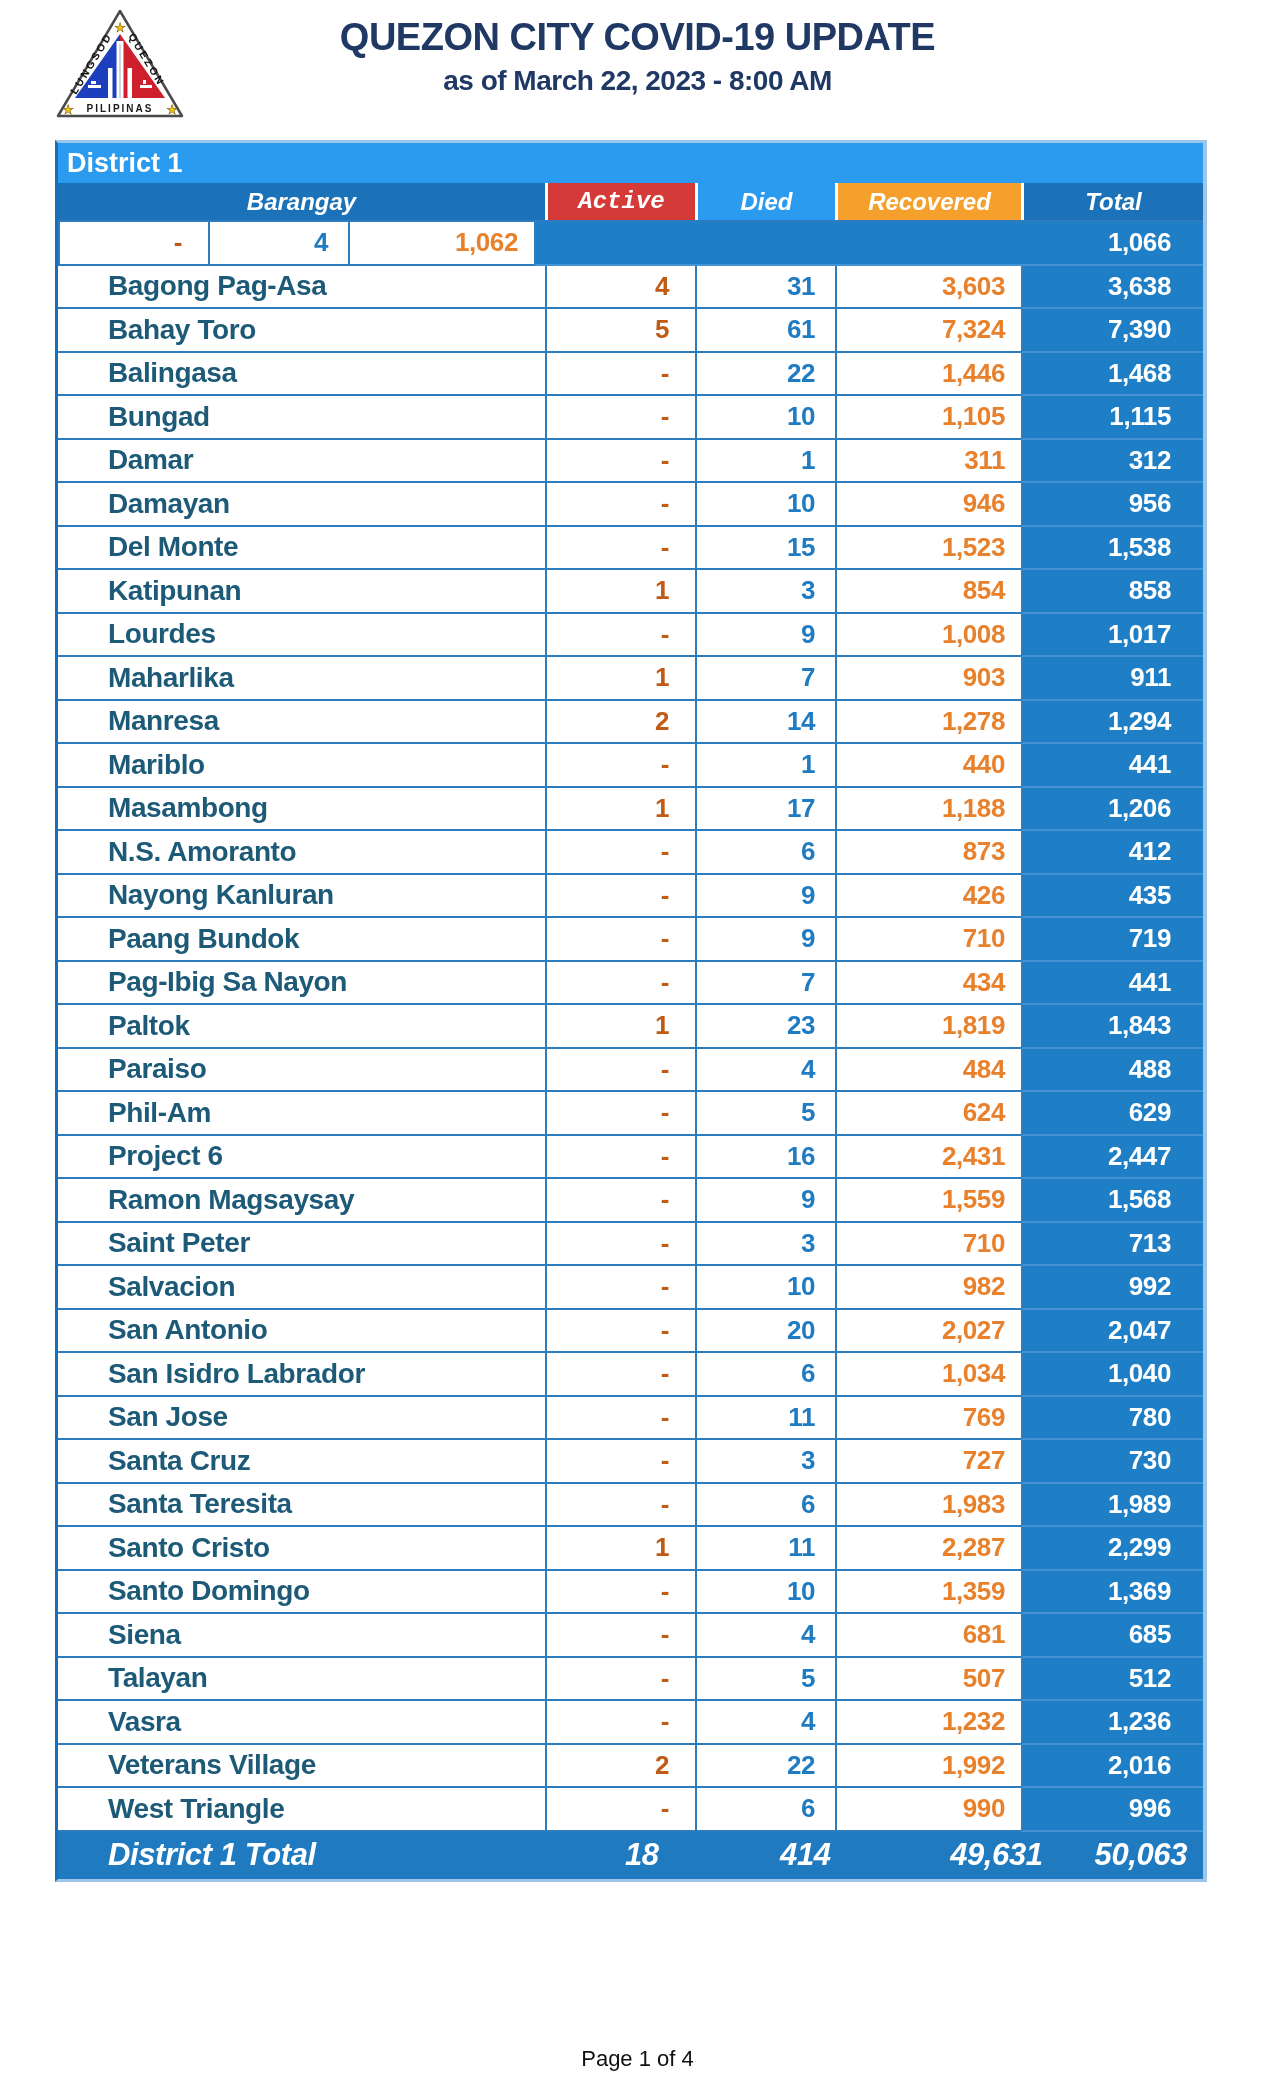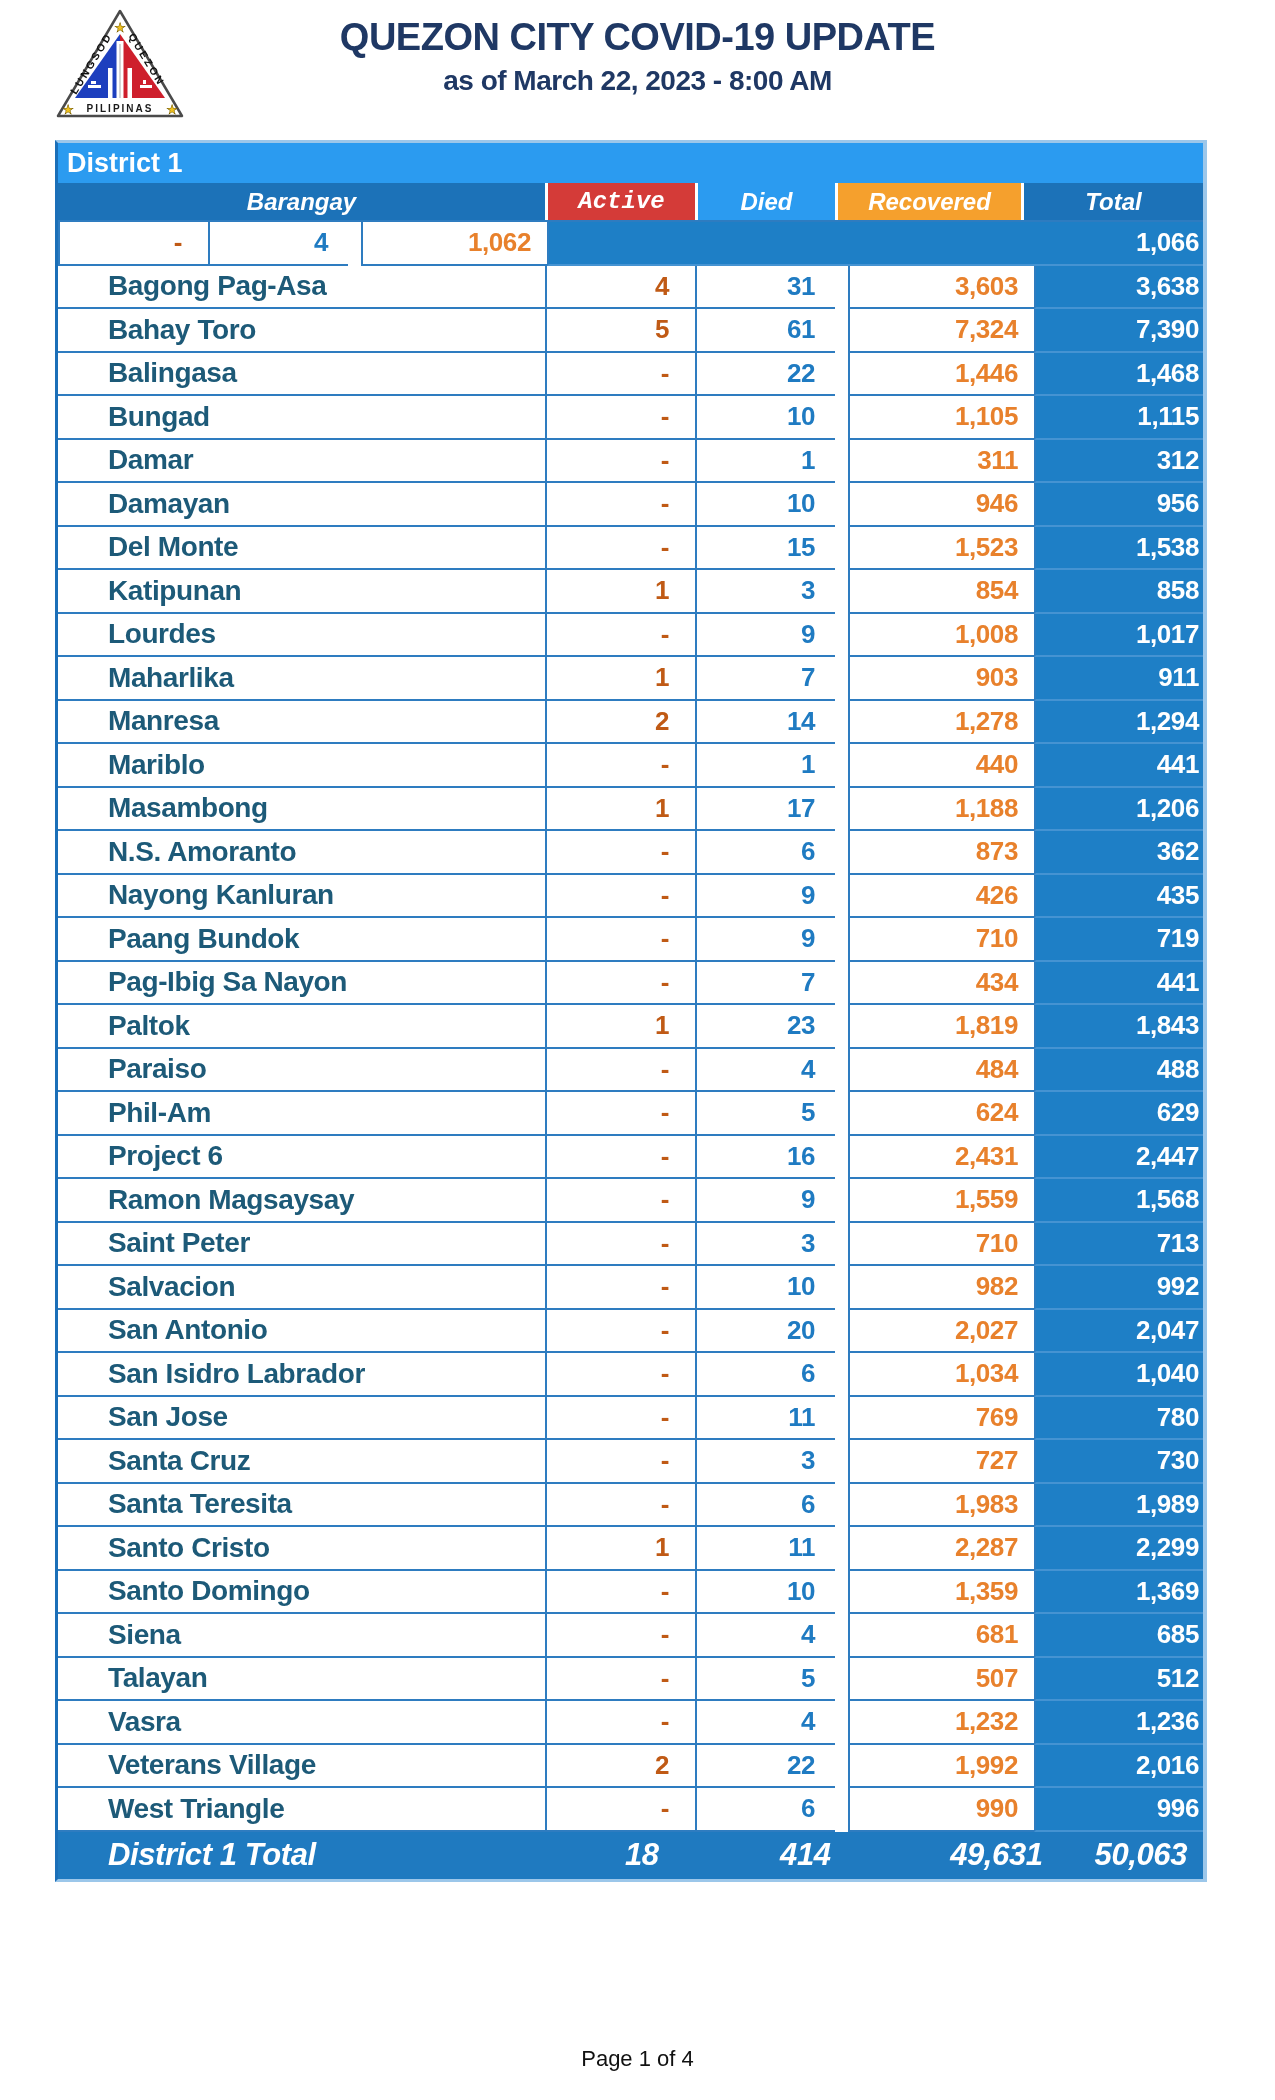--- a/index.html
+++ b/index.html
@@ -56,22 +56,22 @@
   .rows{border-top:2px solid var(--grid-line);}
   .row{display:flex;height:43.5px;}
   .cell{display:flex;align-items:center;font-weight:bold;letter-spacing:-0.4px;}
   .cell.name{width:487px;padding-left:50px;font-size:28px;color:var(--name-text);
     border-bottom:2px solid var(--grid-line);}
   .cell.active{width:150px;justify-content:flex-end;padding-right:26px;font-size:26px;
     color:var(--active-text);border-left:2px solid var(--grid-line);border-bottom:2px solid var(--grid-line);}
   .cell.died{width:140px;justify-content:flex-end;padding-right:20px;font-size:26px;
     color:var(--died-text);border-left:2px solid var(--grid-line);border-bottom:2px solid var(--grid-line);}
   .cell.recovered{width:186px;justify-content:flex-end;padding-right:16px;font-size:26px;
-    color:var(--recovered-text);border-left:2px solid var(--grid-line);border-bottom:2px solid var(--grid-line);margin-left:13px;}
-  .cell.total{flex:1;justify-content:flex-end;padding-right:4px;font-size:26px;color:#fff;
+    color:var(--recovered-text);border-left:2px solid var(--grid-line);border-bottom:2px solid var(--grid-line);}
+  .cell.total{flex:1;justify-content:flex-end;padding-right:32px;font-size:26px;color:#fff;
     background:var(--total-cell-bg);border-left:2px solid var(--grid-line);
     border-bottom:2px solid var(--total-grid-line);}
 
   .total-row{display:flex;height:47px;background:var(--total-row-bg);color:#fff;
     font-weight:bold;font-style:italic;font-size:31px;gap:36px;}
   .total-row .tcell{display:flex;align-items:center;letter-spacing:-0.4px;}
   .t-label{width:487px;padding-left:50px;}
   .t-active{width:150px;justify-content:flex-end;padding-right:26px;}
   .t-died{width:140px;justify-content:flex-end;padding-right:20px;}
   .t-recovered{width:186px;justify-content:flex-end;padding-right:16px;}
@@ -225,21 +225,21 @@
     <div class="cell active">1</div>
     <div class="cell died">17</div>
     <div class="cell recovered">1,188</div>
     <div class="cell total">1,206</div>
   </div>
         <div class="row">
     <div class="cell name">N.S. Amoranto</div>
     <div class="cell active">-</div>
     <div class="cell died">6</div>
     <div class="cell recovered">873</div>
-    <div class="cell total">362</div>
+    <div class="cell total">412</div>
   </div>
         <div class="row">
     <div class="cell name">Nayong Kanluran</div>
     <div class="cell active">-</div>
     <div class="cell died">9</div>
     <div class="cell recovered">426</div>
     <div class="cell total">435</div>
   </div>
         <div class="row">
     <div class="cell name">Paang Bundok</div>

